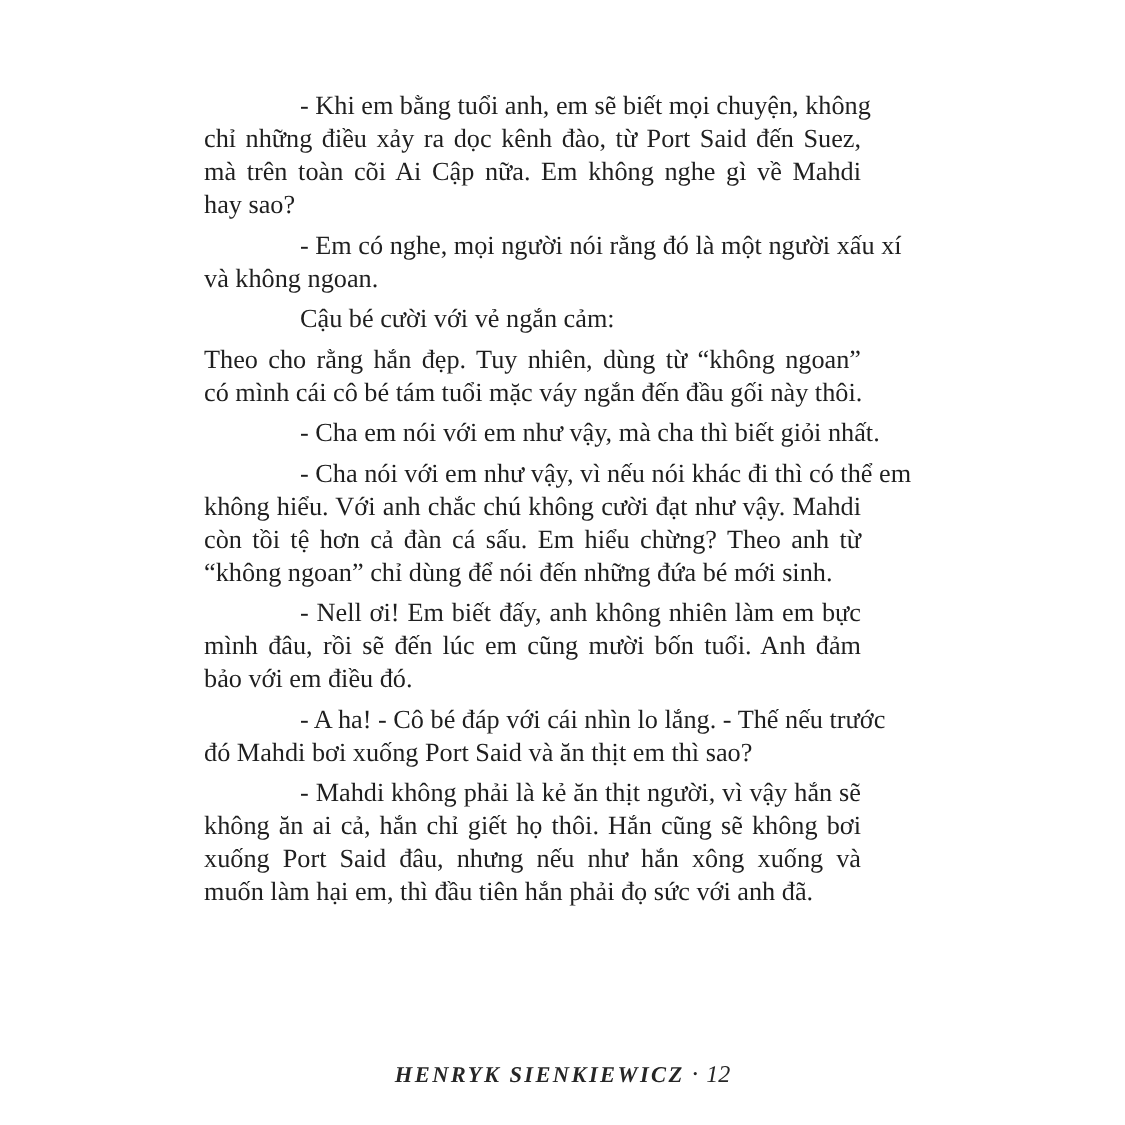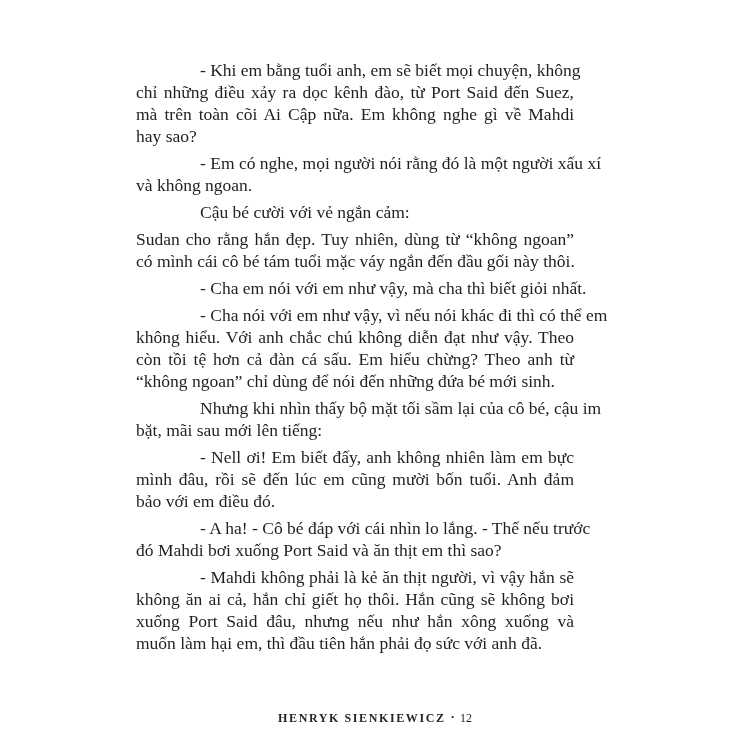--- a/index.html
+++ b/index.html
@@ -35,33 +35,35 @@
   .line.last { text-align-last: left; }
   .footer {
     position: absolute;
     left: 0;
     top: 708px;
     width: 750px;
     text-align: center;
     color: #262626;
   }
   .footer-author {
-    font-size: 12px;
+    font-size: 15px;
     font-weight: 700;
     letter-spacing: 1.6px;
+    font-style: italic;
   }
   .footer-sep {
     font-size: 13px;
     font-weight: 700;
     padding: 0 5px;
     vertical-align: 1px;
   }
   .footer-page {
-    font-size: 12px;
+    font-size: 16px;
     font-weight: 400;
+    font-style: italic;
   }
 </style>
 </head>
 <body>
 
 <div class="page">
 
   <div class="body-text">
 
   <div class="para">
@@ -71,35 +73,31 @@
         <div class="line last">hay sao?</div>
       </div>
       <div class="para">
         <div class="line first">- Em có nghe, mọi người nói rằng đó là một người xấu xí</div>
         <div class="line last">và không ngoan.</div>
       </div>
       <div class="para">
         <div class="line first last">Cậu bé cười với vẻ ngắn cảm:</div>
       </div>
       <div class="para">
-        <div class="line">Sudan cho rằng hắn đẹp. Tuy nhiên, dùng từ “không ngoan”</div>
+        <div class="line">Theo cho rằng hắn đẹp. Tuy nhiên, dùng từ “không ngoan”</div>
         <div class="line last">có mình cái cô bé tám tuổi mặc váy ngắn đến đầu gối này thôi.</div>
       </div>
       <div class="para">
         <div class="line first last">- Cha em nói với em như vậy, mà cha thì biết giỏi nhất.</div>
       </div>
       <div class="para">
         <div class="line first">- Cha nói với em như vậy, vì nếu nói khác đi thì có thể em</div>
-        <div class="line">không hiểu. Với anh chắc chú không diễn đạt như vậy. Theo</div>
+        <div class="line">không hiểu. Với anh chắc chú không cười đạt như vậy. Mahdi</div>
         <div class="line">còn tồi tệ hơn cả đàn cá sấu. Em hiểu chừng? Theo anh từ</div>
         <div class="line last">“không ngoan” chỉ dùng để nói đến những đứa bé mới sinh.</div>
-      </div>
-      <div class="para">
-        <div class="line first">Nhưng khi nhìn thấy bộ mặt tối sầm lại của cô bé, cậu im</div>
-        <div class="line last">bặt, mãi sau mới lên tiếng:</div>
       </div>
       <div class="para">
         <div class="line first">- Nell ơi! Em biết đấy, anh không nhiên làm em bực</div>
         <div class="line">mình đâu, rồi sẽ đến lúc em cũng mười bốn tuổi. Anh đảm</div>
         <div class="line last">bảo với em điều đó.</div>
       </div>
       <div class="para">
         <div class="line first">- A ha! - Cô bé đáp với cái nhìn lo lắng. - Thế nếu trước</div>
         <div class="line last">đó Mahdi bơi xuống Port Said và ăn thịt em thì sao?</div>
       </div>

